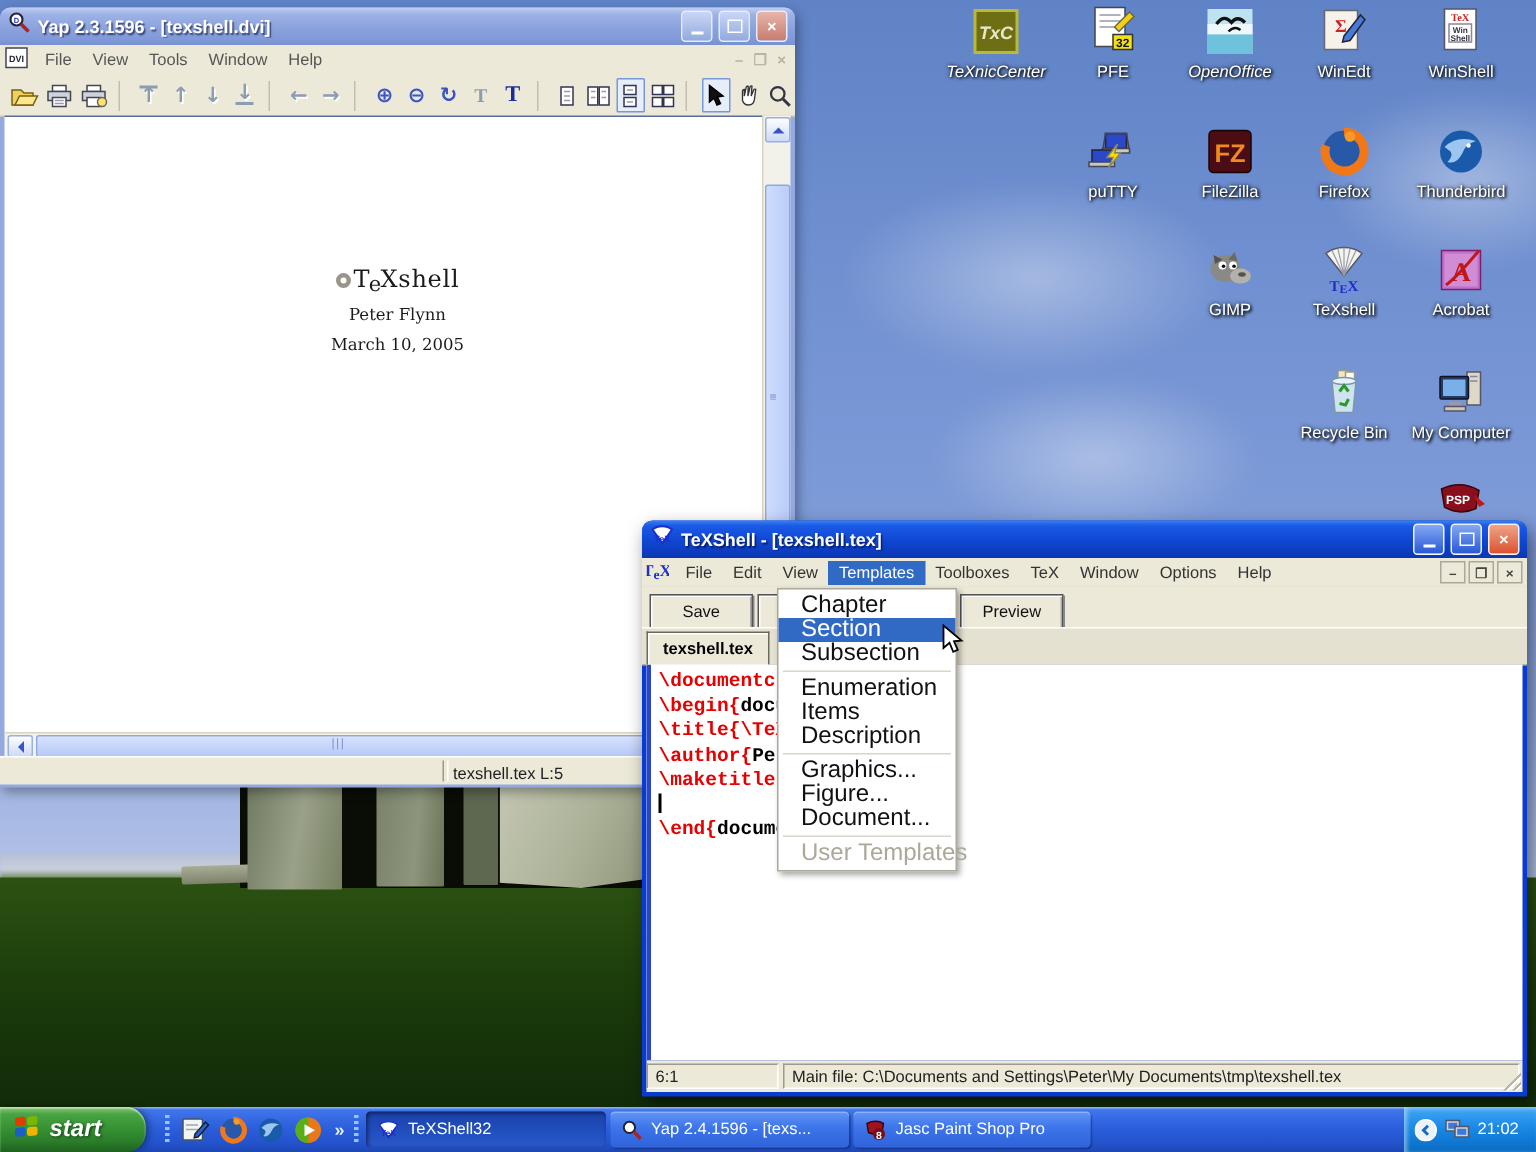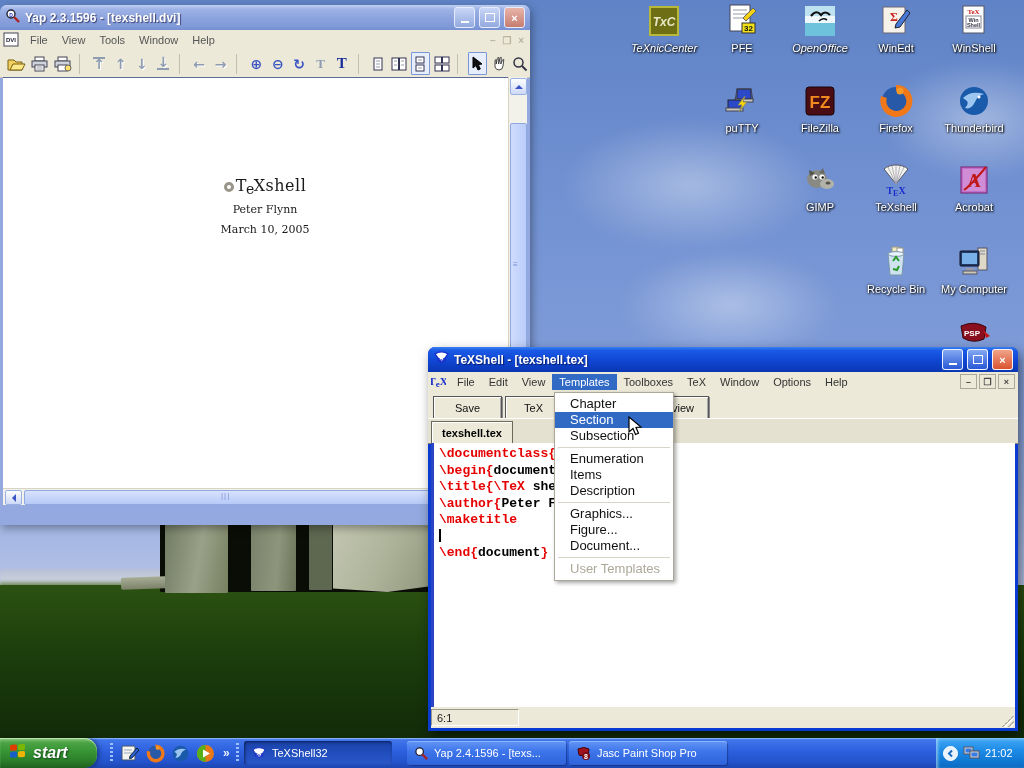--- a/index.html
+++ b/index.html
@@ -100,22 +100,22 @@
         font:bold 13px "Liberation Mono",monospace;color:#000}
   #tex-edit .eleft{position:absolute;left:0;top:0;bottom:0;width:3px;background:#2a46c4}
   .eline{white-space:pre;line-height:16.5px;padding-left:6px}
   .cmd{color:#e60000}
   .caret{display:inline-block;width:2px;height:13px;background:#000;vertical-align:-2px}
   #tex-status{bottom:3px;height:21px;top:auto}
   .resize-grip{position:absolute;right:1px;bottom:1px;width:12px;height:12px;
      background:linear-gradient(135deg,transparent 50%,#b8b4a2 50%,#b8b4a2 58%,#fff 58%,#fff 66%,transparent 66%,transparent 74%,#b8b4a2 74%,#b8b4a2 82%,#fff 82%,#fff 90%,transparent 90%)}
 
   
-  #dropdown{position:absolute;left:554px;top:392px;width:118px;background:#fff;border:1px solid #aca899;
-      box-shadow:2px 2px 4px rgba(0,0,0,.35);padding:3px 0;font-size:13px;color:#111;z-index:25}
+  #dropdown{position:absolute;left:518px;top:392px;width:118px;background:#fff;border:1px solid #aca899;
+      box-shadow:2px 2px 4px rgba(0,0,0,.35);padding:3px 0;font-size:16px;color:#111;z-index:25}
   #dropdown .it{height:16px;line-height:16px;padding-left:15px;white-space:nowrap}
   #dropdown .it.hl{background:#316ac5;color:#fff}
   #dropdown .it.dis{color:#aca899}
   #dropdown .sp{height:1px;background:#d8d5c8;margin:3px 3px}
 
   
   #cursor{position:absolute;left:628px;top:416px;z-index:30}
 
   
   #taskbar{position:absolute;left:0;top:738px;width:1024px;height:30px;z-index:40;
@@ -420,20 +420,24 @@
     <span class="thumb" style="left:1px;top:46px;width:15px;height:290px"></span>
     <span class="grip" style="left:4px;top:183px">≡</span>
   </div>
   <div class="abs" id="yap-hsb">
     <span class="sbtn" style="left:2px;top:1px;width:15px;height:13px">
         <span class="tri" style="border-right-color:#3a54c4;margin-left:-4px"></span>
       </span>
     <span class="thumb h" style="left:21px;top:1px;width:404px;height:13px"></span>
     <span class="grip" style="left:218px;top:2px">|||</span>
   </div>
+  <div class="sbar" id="yap-status">
+    <span class="etch" style="left:295px"></span>
+    <span class="pan" style="left:297px;width:160px;border:none">texshell.tex L:5</span>
+  </div>
 </div>
 
 <div class="win" id="texshell">
   <div class="tbar">
     <span>
       <svg width="17" height="16" viewBox="0 0 17 16">
           <path d="M8.5 13 L2 4 A9 7 0 0 1 15 4 Z" fill="#fff" stroke="#1a2ecc" stroke-width="1.3"></path>
           <text x="8.5" y="12" font-size="6" font-weight="bold" fill="#1a2ecc" text-anchor="middle" font-family="Liberation Sans">TeX</text>
         </svg>
     </span>
@@ -485,20 +489,21 @@
         <div class="eline"><span class="cmd">\begin{</span><span class="txt">document</span><span class="cmd">}</span></div>
         <div class="eline"><span class="cmd">\title{\TeX</span><span class="txt"> shell</span><span class="cmd">}</span></div>
         <div class="eline"><span class="cmd">\author{</span><span class="txt">Peter Flynn</span></div>
         <div class="eline"><span class="cmd">\maketitle</span></div>
         <div class="eline"><span class="caret"></span></div>
         <div class="eline"><span class="cmd">\end{</span><span class="txt">document</span><span class="cmd">}</span></div>
       </div>
   </div>
   <div class="sbar pan-holder" id="tex-status" style="position:absolute;left:3px;right:3px">
     <span class="pan" style="left:0;width:88px">6:1</span>
+    <span class="pan" style="left:91px;right:2px">Main file: C:\Documents and Settings\Peter\My Documents\tmp\texshell.tex</span>
     <span class="resize-grip"></span>
   </div>
 </div>
 
 <div id="dropdown">
     <div class="it">Chapter</div>
     <div class="it hl">Section</div>
     <div class="it">Subsection</div>
     <div class="sp"></div>
     <div class="it">Enumeration</div>
@@ -561,21 +566,21 @@
             <circle cx="9.5" cy="9.5" r="8.5" fill="#e87818"></circle>
             <path d="M9.5 1 A8.5 8.5 0 0 0 9.5 18 Z" fill="#58b018"></path>
             <polygon points="7,5.5 14,9.5 7,13.5" fill="#fff"></polygon>
           </svg>
         </span>
       </span>
     <span class="chev">»</span>
     <span class="handle"></span>
   </div>
   <div id="task-buttons">
-      <span class="tbtn active" style="left: 244px; width: 148px;">
+      <span class="tbtn active" style="left: 244px; width: 160px;">
         <span style="display:flex">
           <svg width="16" height="15" viewBox="0 0 17 16">
             <path d="M8.5 13 L2 4 A9 7 0 0 1 15 4 Z" fill="#fff" stroke="#1a2ecc"></path>
             <text x="8.5" y="12" font-size="6" font-weight="bold" fill="#1a2ecc" text-anchor="middle" font-family="Liberation Sans">TeX</text>
           </svg>
         </span>
         <span>TeXShell32</span>
       </span>
       <span class="tbtn" style="left: 407px; width: 159px;">
         <span style="display:flex">

